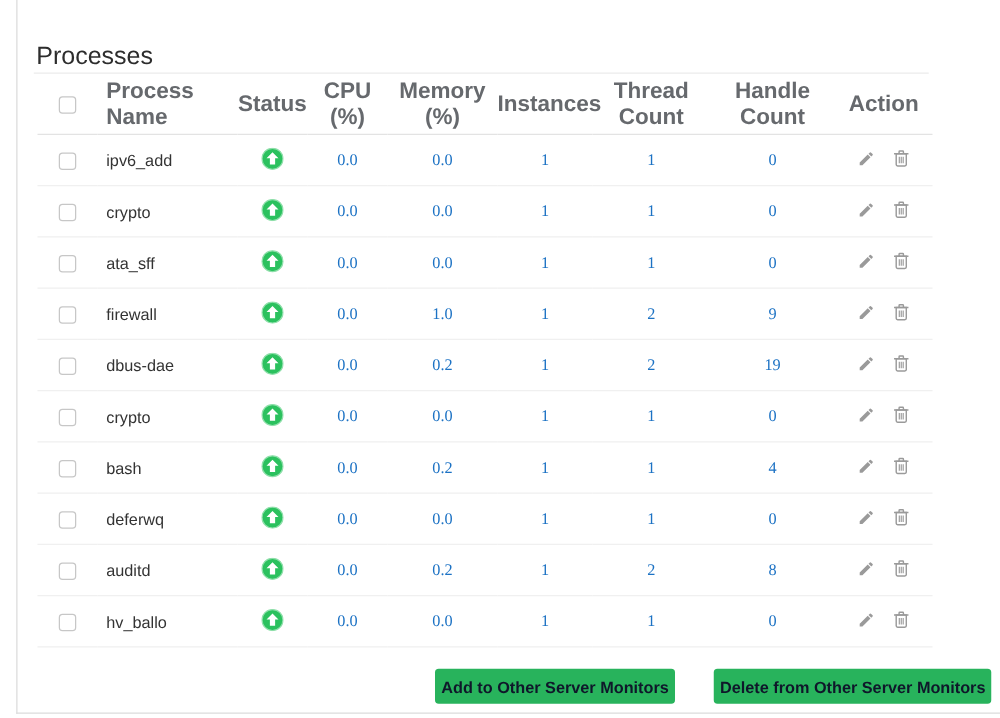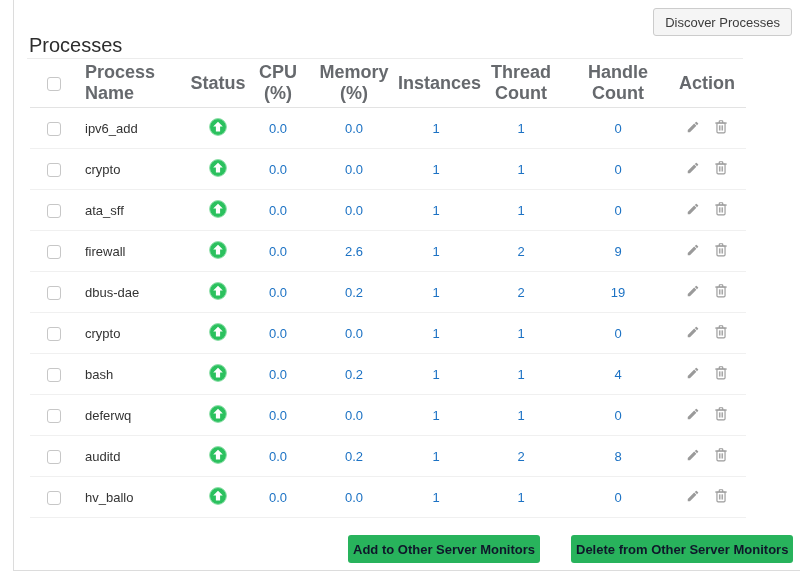--- a/index.html
+++ b/index.html
@@ -78,21 +78,21 @@
   .proc-table th.col-name { text-align: left; padding-left: 7px; }
   .proc-table td {
     height: 40px;
     font-size: 13px;
     text-align: center;
     border-bottom: 1px solid #f0f0f0;
     padding: 0;
     color: #3a3a3a;
   }
   .proc-table td.cell-name { text-align: left; padding-left: 7px; color: #333; }
-  .proc-table td.cell-num { color: var(--link-blue, #1c72c4); }
+  .proc-table td.cell-num { color: var(--link-blue, #1c72c4); font-family: Liberation Serif, serif; }
   .checkbox {
     display: inline-block;
     width: 14px;
     height: 14px;
     border: 1px solid #c7c7c7;
     border-radius: 3px;
     background: #fff;
     vertical-align: middle;
     cursor: pointer;
     box-sizing: border-box;
@@ -122,21 +122,20 @@
   }
   .btn-add { left: 348px; }
   .btn-delete { left: 571px; }
 </style>
 </head>
 <body>
 
 <div class="panel">
   <div class="frame-edge"></div>
 
-  <div class="discover-btn">Discover Processes</div>
 
   <div class="page-title">Processes</div>
   <div class="title-divider"></div>
 
   <table class="proc-table">
     <colgroup>
       <col style="width:48px">
         <col style="width:112px">
         <col style="width:56px">
       <col style="width:64px">
@@ -271,21 +270,21 @@
       <td>
         <span class="status-wrap">
           <svg width="18" height="18" viewBox="0 0 18 18">
             <circle cx="9" cy="9" r="8.4" fill="var(--status-green)"></circle>
             <circle cx="9" cy="9" r="8.4" fill="none" stroke="#8fdfaa" stroke-width="1"></circle>
             <path d="M9 3.8 L13.8 8.6 H11.1 V13.6 H6.9 V8.6 H4.2 Z" fill="#ffffff"></path>
           </svg>
         </span>
       </td>
       <td class="cell-num">0.0</td>
-      <td class="cell-num">2.6</td>
+      <td class="cell-num">1.0</td>
       <td class="cell-num">1</td>
       <td class="cell-num">2</td>
       <td class="cell-num">9</td>
       <td>
         <span class="action-wrap">
           <span class="icon-btn">
             <svg width="14" height="14" viewBox="0 0 24 24" fill="var(--icon-gray)">
               <path d="M3 17.25V21h3.75L17.81 9.94l-3.75-3.75L3 17.25zM20.71 7.04a1 1 0 0 0 0-1.41l-2.34-2.34a1 1 0 0 0-1.41 0l-1.83 1.83 3.75 3.75 1.83-1.83z"></path>
             </svg>
           </span>

